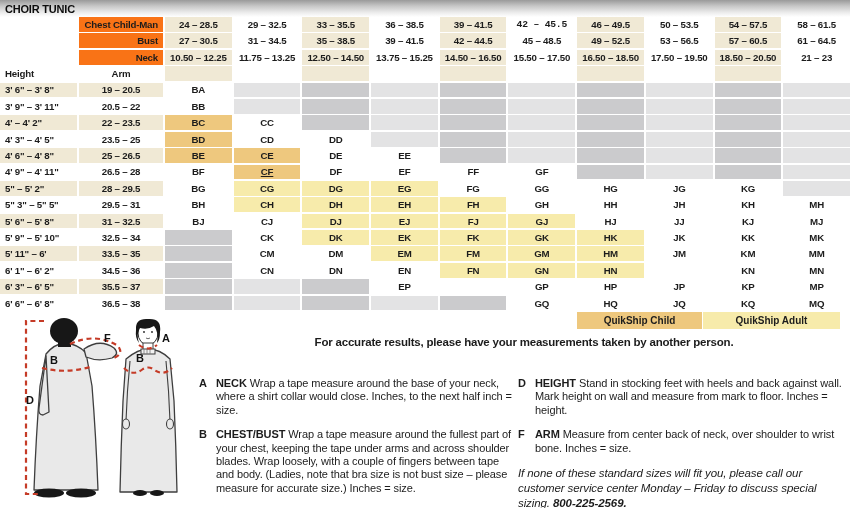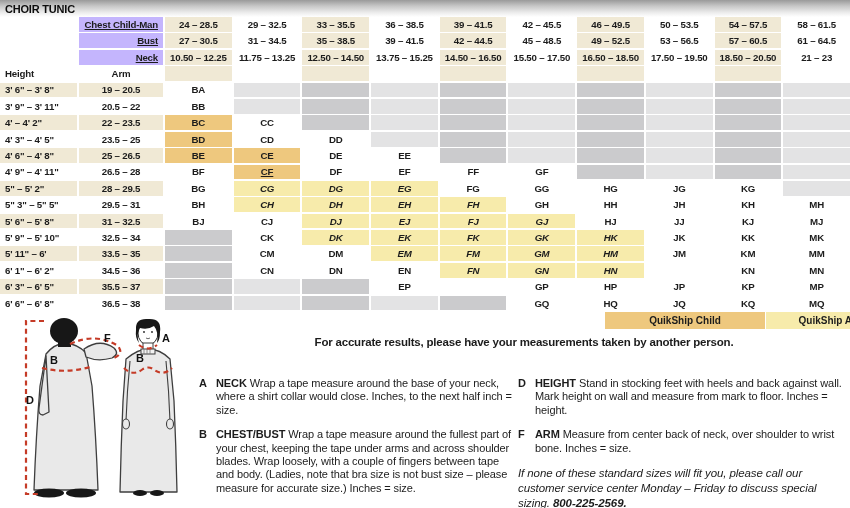--- a/index.html
+++ b/index.html
@@ -14,32 +14,32 @@
 
   
   #size-grid{position:absolute;top:17px;left:0;width:850px;height:294px;
     display:grid;grid-template-columns:77px 84px repeat(10,1fr);
     grid-auto-rows:14.8px;column-gap:2px;row-gap:1.6px;background:#fff;}
   .cell{display:flex;align-items:center;justify-content:center;
     font-size:9.7px;font-weight:bold;letter-spacing:-0.2px;background:#fff;white-space:nowrap;overflow:hidden;}
   .cell.beige{background:var(--beige);}
   .cell.white{background:#fff;}
   .cell.child{background:var(--orange);}
-  .cell.adult{background:var(--yellow);font-style:italic;}
+  .cell.adult{background:var(--yellow);}
   .cell.na-d{background:var(--gray-dark);}
   .cell.na-l{background:var(--gray-light);}
-  .cell.lbl{justify-content:flex-end;padding-right:5px;background:#c4b5fd;text-decoration:underline;}
+  .cell.lbl{justify-content:flex-end;padding-right:5px;background:#f97316;}
   .cell.left{justify-content:flex-start;padding-left:5px;}
   .cell.fits{font-size:10.5px;}
 
   
   #legend{position:absolute;top:312px;left:577px;display:flex;column-gap:1px;}
   .legend-box{height:17px;display:flex;align-items:center;justify-content:center;
     font-size:10px;font-weight:bold;}
-  #legend-child{width:160px;background:var(--orange);margin-left:28px;}
+  #legend-child{width:125px;background:var(--orange);}
   #legend-adult{width:137px;background:var(--yellow);}
 
   
   #intro{position:absolute;left:200px;top:335px;width:648px;text-align:center;
     font-size:11.5px;font-weight:bold;line-height:15px;letter-spacing:-0.2px;}
   .txt-col{position:absolute;top:377px;font-size:11px;line-height:13.4px;letter-spacing:-0.1px;}
   #col-left{left:199px;width:314px;}
   #col-right{left:518px;width:330px;}
   .sec{display:flex;margin-bottom:11px;}
   .sec .letter{width:17px;flex:0 0 17px;font-weight:bold;}
@@ -63,21 +63,21 @@
     <span class="t">CHOIR TUNIC</span>
   </div>
 
   <div id="size-grid">
       <div class="cell lbl" style="grid-area: 1 / 2;">Chest Child-Man</div>
       <div class="cell beige" style="grid-area: 1 / 3;">24 – 28.5</div>
       <div class="cell white" style="grid-area: 1 / 4;">29 – 32.5</div>
       <div class="cell beige" style="grid-area: 1 / 5;">33 – 35.5</div>
       <div class="cell white" style="grid-area: 1 / 6;">36 – 38.5</div>
       <div class="cell beige" style="grid-area: 1 / 7;">39 – 41.5</div>
-      <div class="cell white" style="grid-area: 1 / 8;">42 – 45.5</div>
+      <div class="cell white" style="grid-area: 1 / 8; font-family: Liberation Mono, monospace;">42 – 45.5</div>
       <div class="cell beige" style="grid-area: 1 / 9;">46 – 49.5</div>
       <div class="cell white" style="grid-area: 1 / 10;">50 – 53.5</div>
       <div class="cell beige" style="grid-area: 1 / 11;">54 – 57.5</div>
       <div class="cell white" style="grid-area: 1 / 12;">58 – 61.5</div>
       <div class="cell lbl" style="grid-area: 2 / 2;">Bust</div>
       <div class="cell beige" style="grid-area: 2 / 3;">27 – 30.5</div>
       <div class="cell white" style="grid-area: 2 / 4;">31 – 34.5</div>
       <div class="cell beige" style="grid-area: 2 / 5;">35 – 38.5</div>
       <div class="cell white" style="grid-area: 2 / 6;">39 – 41.5</div>
       <div class="cell beige" style="grid-area: 2 / 7;">42 – 44.5</div>

